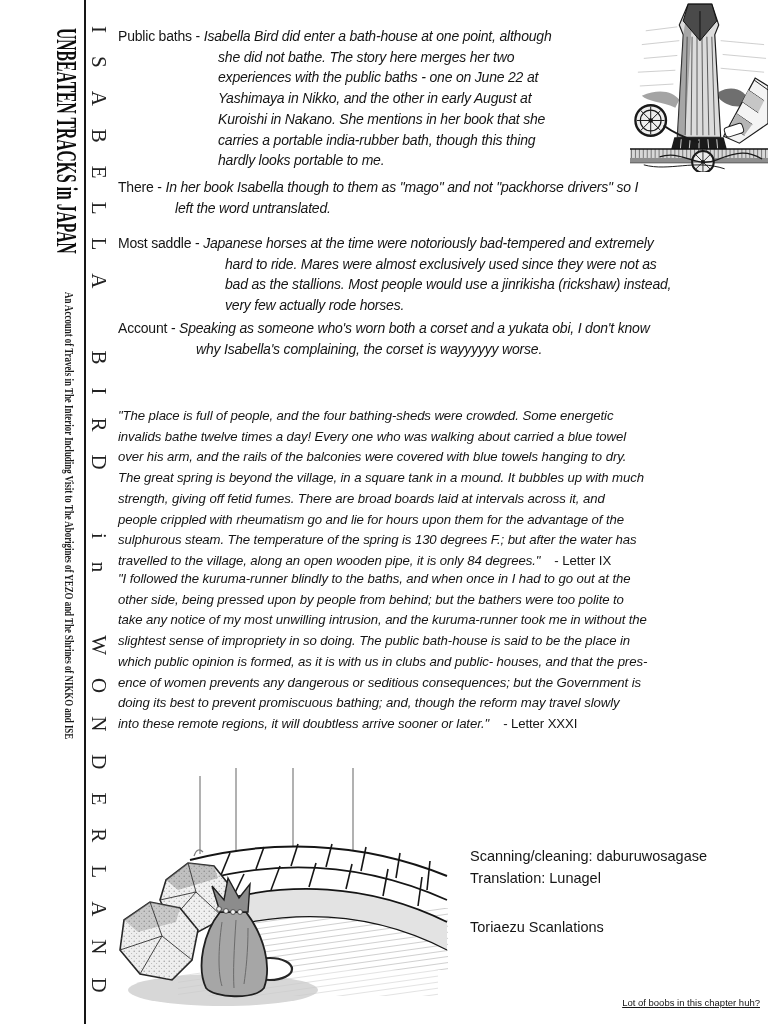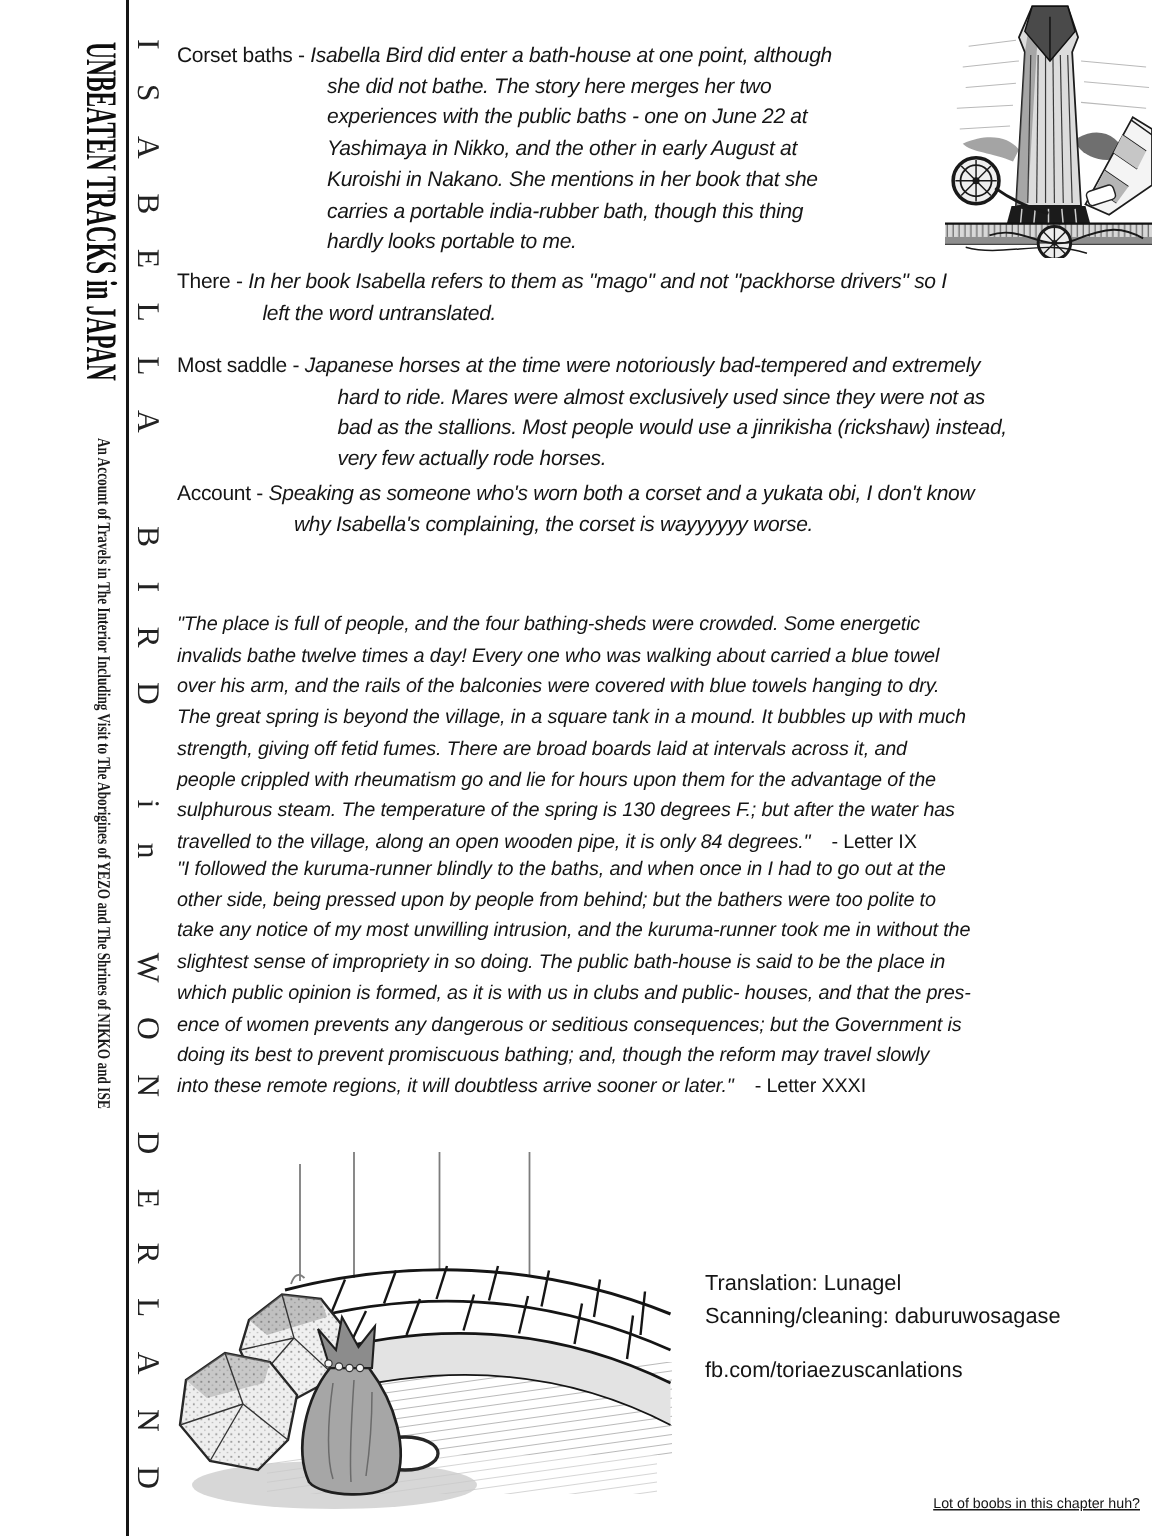--- a/index.html
+++ b/index.html
@@ -126,28 +126,28 @@
           <line x1="63" y1="163" x2="85" y2="163"></line>
         <line x1="66" y1="155" x2="82" y2="171"></line>
           <line x1="82" y1="155" x2="66" y2="171"></line>
       </g>
       <circle cx="74" cy="163" r="2" fill="#1a1a1a"></circle>
       <path d="M30,158 C52,150 66,170 88,161 S120,152 134,160" stroke="#191919" stroke-width="1.3" fill="none"></path>
       <path d="M14,166 C40,173 66,160 96,170" stroke="#191919" stroke-width="1" fill="none"></path>
     </g>
   </svg>
 
-  <p class="note note0"><span>Corset baths -</span> <span class="pre">Isabella Bird did enter a bath-house at one point, although
+  <p class="note note0"><span>Public baths -</span> <span class="pre">Isabella Bird did enter a bath-house at one point, although
 she did not bathe. The story here merges her two
 experiences with the public baths - one on June 22 at
 Yashimaya in Nikko, and the other in early August at
 Kuroishi in Nakano. She mentions in her book that she
 carries a portable india-rubber bath, though this thing
 hardly looks portable to me.</span></p>
-  <p class="note note1"><span>There -</span> <span class="pre">In her book Isabella refers to them as "mago" and not "packhorse drivers" so I
+  <p class="note note1"><span>There -</span> <span class="pre">In her book Isabella though to them as "mago" and not "packhorse drivers" so I
 left the word untranslated.</span></p>
   <p class="note note2"><span>Most saddle -</span> <span class="pre">Japanese horses at the time were notoriously bad-tempered and extremely
 hard to ride. Mares were almost exclusively used since they were not as
 bad as the stallions. Most people would use a jinrikisha (rickshaw) instead,
 very few actually rode horses.</span></p>
   <p class="note note3"><span>Account -</span> <span class="pre">Speaking as someone who's worn both a corset and a yukata obi, I don't know
 why Isabella's complaining, the corset is wayyyyyy worse.</span></p>
 
   <p class="quote quote0"><span class="pre">"The place is full of people, and the four bathing-sheds were crowded. Some energetic
 invalids bathe twelve times a day! Every one who was walking about carried a blue towel
@@ -240,20 +240,20 @@
       <g>
         <circle cx="101" cy="149" r="2.4" fill="#f4f4f4" stroke="#333" stroke-width="0.8"></circle>
         <circle cx="108" cy="151" r="2.4" fill="#f4f4f4" stroke="#333" stroke-width="0.8"></circle>
         <circle cx="115" cy="152" r="2.4" fill="#f4f4f4" stroke="#333" stroke-width="0.8"></circle>
         <circle cx="122" cy="152" r="2.4" fill="#f4f4f4" stroke="#333" stroke-width="0.8"></circle>
       </g>
     </g>
   </svg>
 
   <div class="credits">
+    <p>Scanning/cleaning: daburuwosagase</p>
     <p>Translation: Lunagel</p>
-    <p>Scanning/cleaning: daburuwosagase</p>
-    <p class="gap-md">fb.com/toriaezuscanlations</p>
+    <p class="gap-lg">Toriaezu Scanlations</p>
   </div>
 
   <div class="footer-note">Lot of boobs in this chapter huh?</div>
 
 </div>
 
 </body></html>

